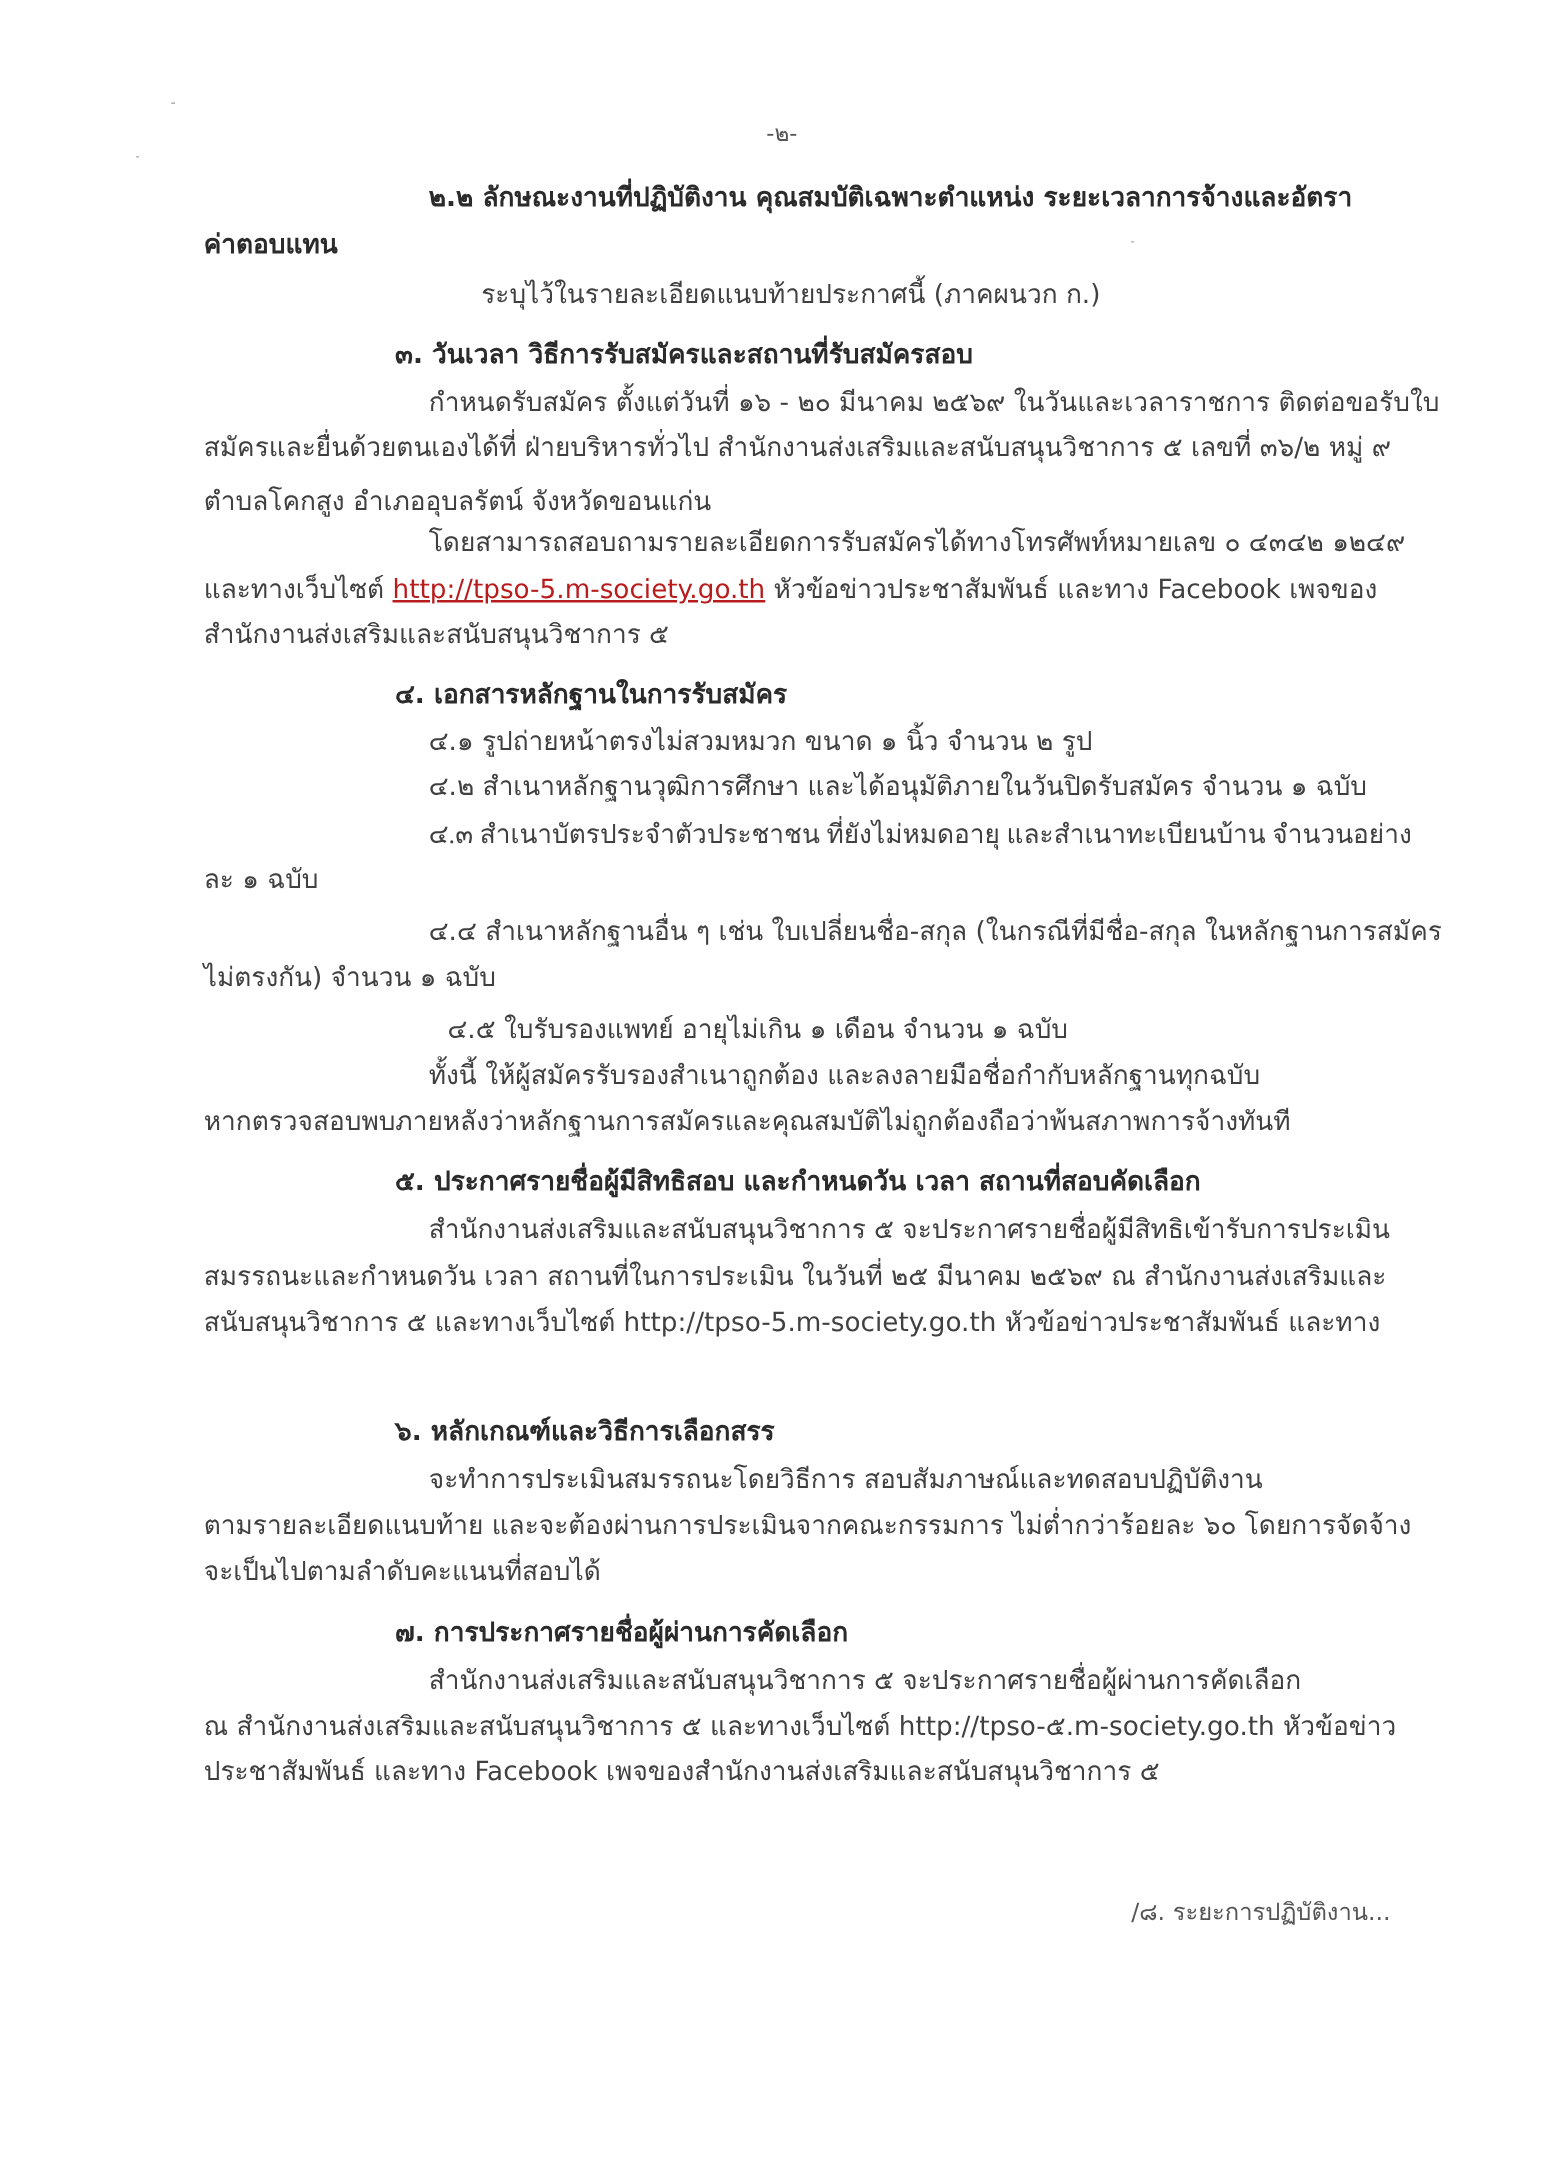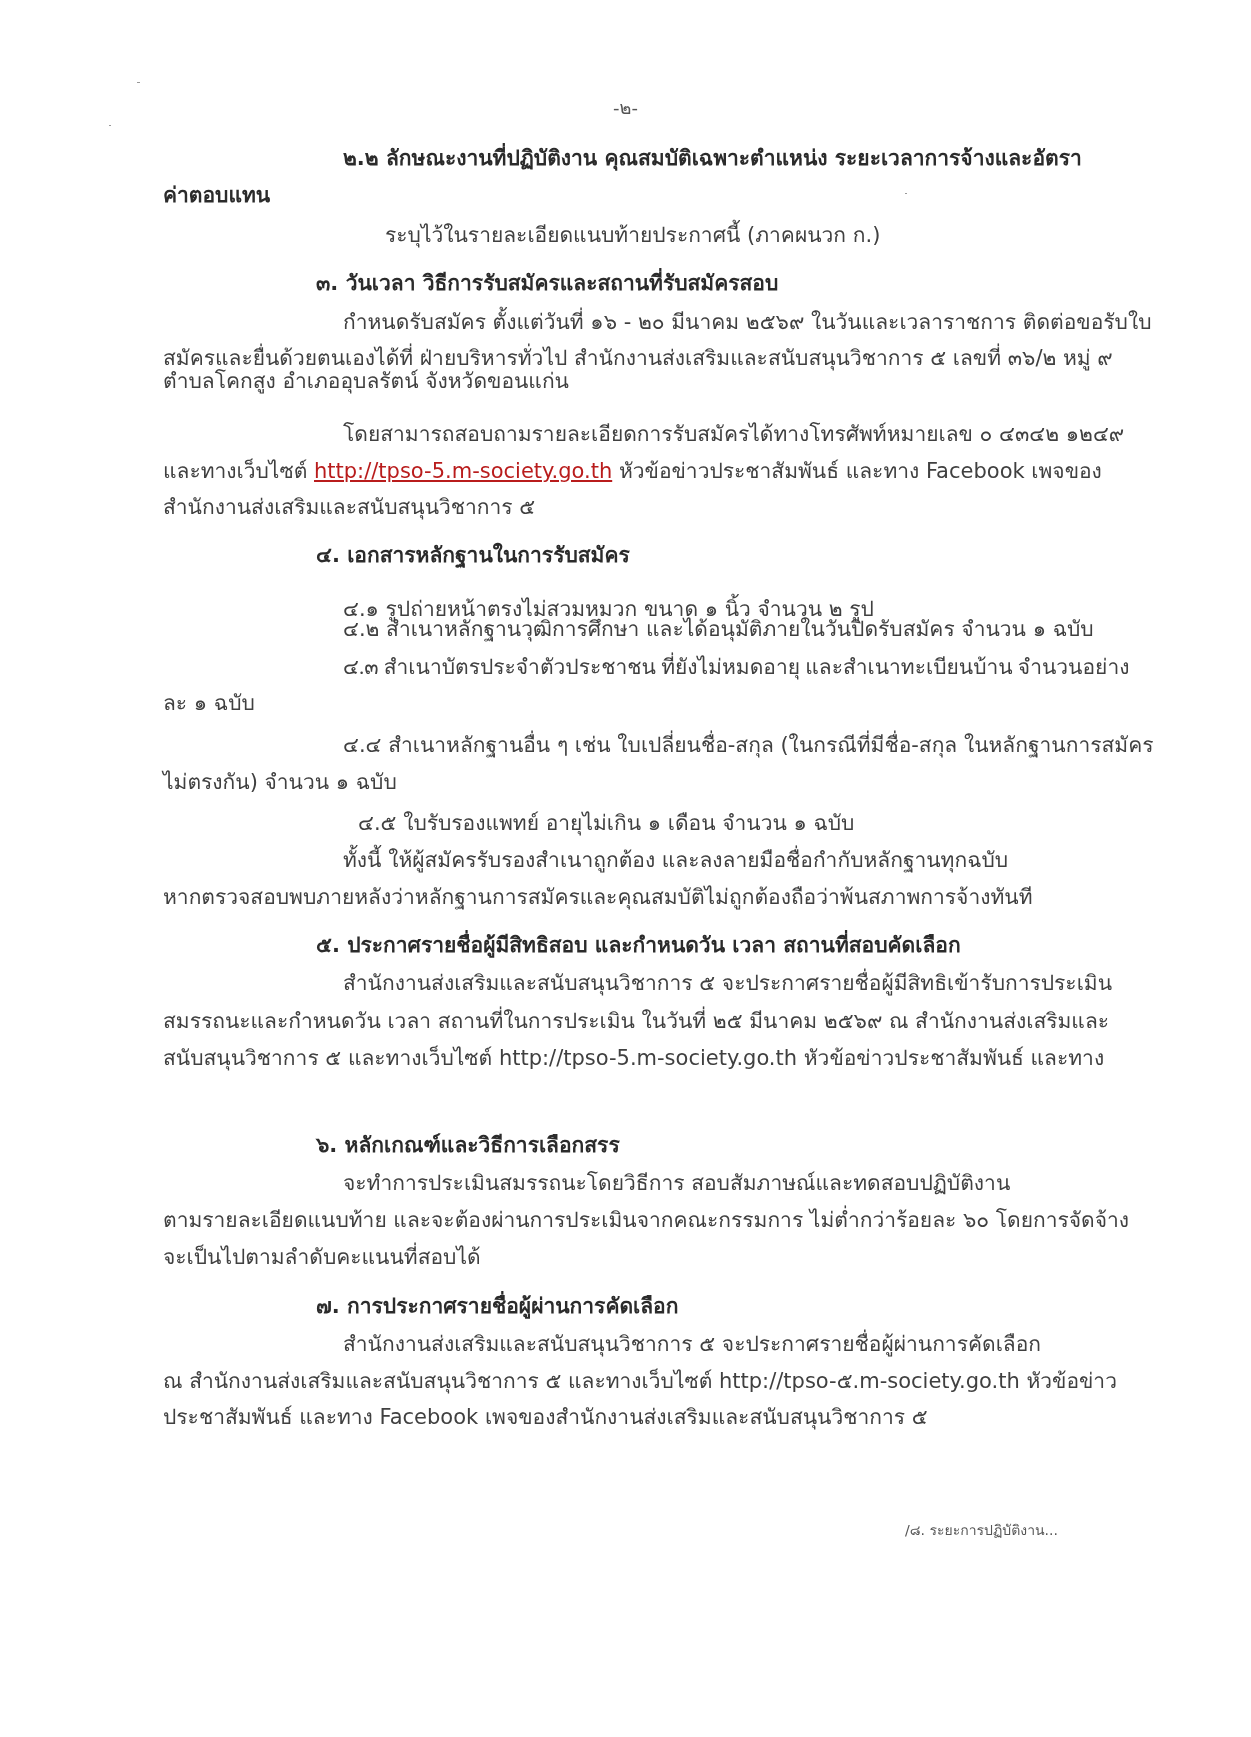--- a/index.html
+++ b/index.html
@@ -4,50 +4,50 @@
 <style>
   html, body { margin:0; padding:0; background:#ffffff; }
   body { width:1251px; height:1737px; position:relative; overflow:hidden;
          font-family:"DejaVu Sans", "Liberation Sans", sans-serif; color:#3a3a3a; }
   .page { position:absolute; left:0; top:0; width:1251px; height:1737px; }
   .ln { position:absolute; white-space:nowrap; font-size:21px; line-height:30px; color:#404040; }
   .b { font-weight:bold; color:#2b2b2b; }
   .hdr { left:0; width:1251px; text-align:center; font-size:18px; color:#555; }
   a.link { color:#b91c1c; text-decoration:underline; }
   .speck { position:absolute; width:3px; height:1px; background:#999; }
-  .footer { font-size:14px; color:#555; }
+  .footer { font-size:19px; color:#555; }
 </style>
 </head>
 <body>
 
 <div class="page">
   <span class="speck" style="left:137px;top:82px;"></span>
   <span class="speck" style="left:109px;top:125px;width:2px;"></span>
   <span class="speck" style="left:905px;top:193px;width:2px;"></span>
 
   <div class="ln hdr" style="top:93px;">-๒-</div>
 
   <div class="ln b" style="left:343px;top:143px;">๒.๒ ลักษณะงานที่ปฏิบัติงาน คุณสมบัติเฉพาะตำแหน่ง ระยะเวลาการจ้างและอัตรา</div>
   <div class="ln b" style="left:163px;top:180px;">ค่าตอบแทน</div>
   <div class="ln" style="left:385px;top:220px;">ระบุไว้ในรายละเอียดแนบท้ายประกาศนี้ (ภาคผนวก ก.)</div>
 
   <div class="ln b" style="left:316px;top:268px;">๓. วันเวลา วิธีการรับสมัครและสถานที่รับสมัครสอบ</div>
   <div class="ln" style="left:343px;top:307px;">กำหนดรับสมัคร ตั้งแต่วันที่ ๑๖ - ๒๐ มีนาคม ๒๕๖๙ ในวันและเวลาราชการ ติดต่อขอรับใบ</div>
   <div class="ln" style="left:163px;top:343px;">สมัครและยื่นด้วยตนเองได้ที่ ฝ่ายบริหารทั่วไป สำนักงานส่งเสริมและสนับสนุนวิชาการ ๕ เลขที่ ๓๖/๒ หมู่ ๙</div>
-  <div class="ln" style="left:163px;top:366px;">ตำบลโคกสูง อำเภออุบลรัตน์ จังหวัดขอนแก่น</div>
+  <div class="ln" style="left:163px;top:386px;">ตำบลโคกสูง อำเภออุบลรัตน์ จังหวัดขอนแก่น</div>
   <div class="ln" style="left:343px;top:419px;">โดยสามารถสอบถามรายละเอียดการรับสมัครได้ทางโทรศัพท์หมายเลข ๐ ๔๓๔๒ ๑๒๔๙</div>
   <div class="ln" style="left:163px;top:456px;">
     <span>และทางเว็บไซต์</span>
     <a class="link" href="#">http://tpso-5.m-society.go.th</a>
     <span>หัวข้อข่าวประชาสัมพันธ์ และทาง Facebook เพจของ</span>
   </div>
   <div class="ln" style="left:163px;top:492px;">สำนักงานส่งเสริมและสนับสนุนวิชาการ ๕</div>
 
   <div class="ln b" style="left:316px;top:540px;">๔. เอกสารหลักฐานในการรับสมัคร</div>
-  <div class="ln" style="left:343px;top:594px;">๔.๑ รูปถ่ายหน้าตรงไม่สวมหมวก ขนาด ๑ นิ้ว จำนวน ๒ รูป</div>
+  <div class="ln" style="left:343px;top:578px;">๔.๑ รูปถ่ายหน้าตรงไม่สวมหมวก ขนาด ๑ นิ้ว จำนวน ๒ รูป</div>
   <div class="ln" style="left:343px;top:614px;">๔.๒ สำเนาหลักฐานวุฒิการศึกษา และได้อนุมัติภายในวันปิดรับสมัคร จำนวน ๑ ฉบับ</div>
   <div class="ln" style="left:343px;top:652px;font-family:Liberation Serif, serif;">๔.๓ สำเนาบัตรประจำตัวประชาชน ที่ยังไม่หมดอายุ และสำเนาทะเบียนบ้าน จำนวนอย่าง</div>
   <div class="ln" style="left:163px;top:688px;">ละ ๑ ฉบับ</div>
   <div class="ln" style="left:343px;top:730px;">๔.๔ สำเนาหลักฐานอื่น ๆ เช่น ใบเปลี่ยนชื่อ-สกุล (ในกรณีที่มีชื่อ-สกุล ในหลักฐานการสมัคร</div>
   <div class="ln" style="left:163px;top:767px;">ไม่ตรงกัน) จำนวน ๑ ฉบับ</div>
   <div class="ln" style="left:343px;top:808px;margin-left:15px;">๔.๕ ใบรับรองแพทย์ อายุไม่เกิน ๑ เดือน จำนวน ๑ ฉบับ</div>
   <div class="ln" style="left:343px;top:845px;">ทั้งนี้ ให้ผู้สมัครรับรองสำเนาถูกต้อง และลงลายมือชื่อกำกับหลักฐานทุกฉบับ</div>
   <div class="ln" style="left:163px;top:882px;">หากตรวจสอบพบภายหลังว่าหลักฐานการสมัครและคุณสมบัติไม่ถูกต้องถือว่าพ้นสภาพการจ้างทันที</div>
 
   <div class="ln b" style="left:316px;top:930px;">๕. ประกาศรายชื่อผู้มีสิทธิสอบ และกำหนดวัน เวลา สถานที่สอบคัดเลือก</div>

